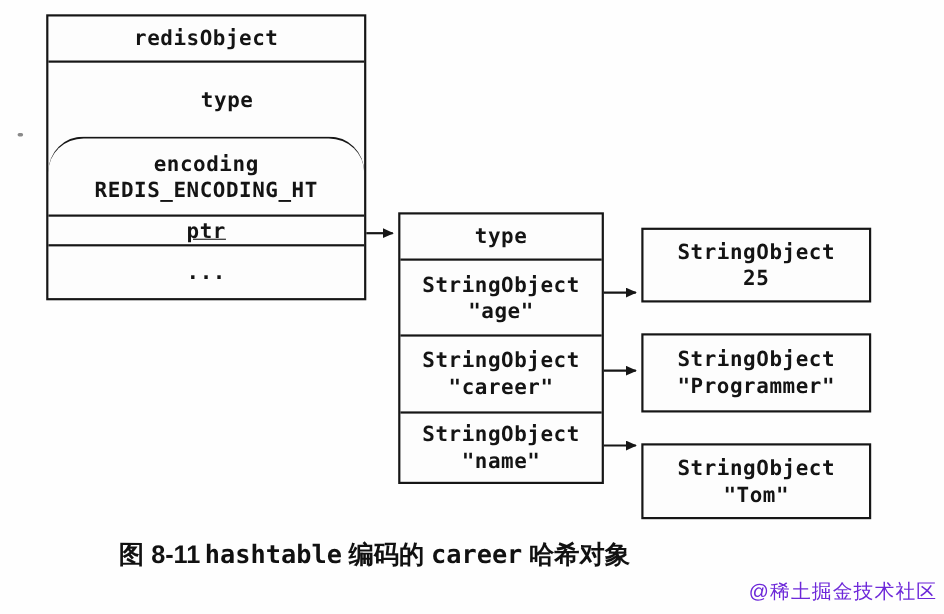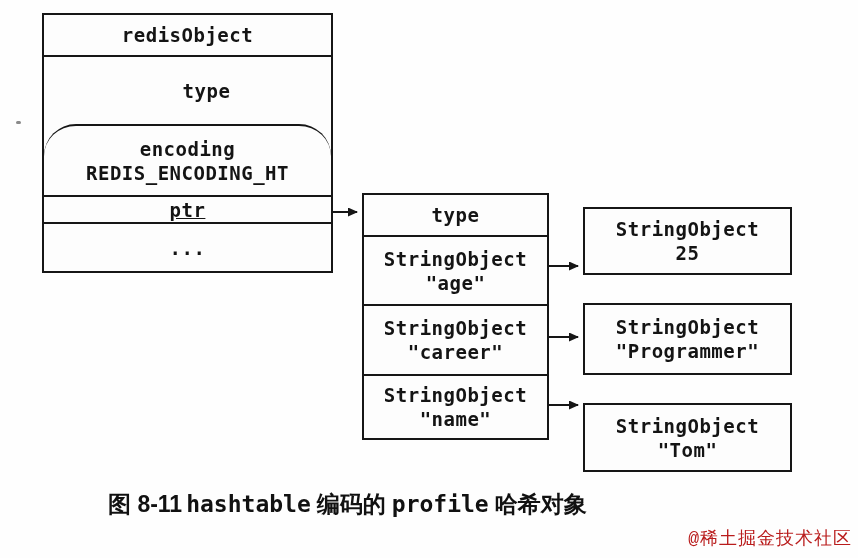--- a/index.html
+++ b/index.html
@@ -75,23 +75,23 @@
   .cap-label{margin-right:4px;}
   .cap-mono{
     font-family:"DejaVu Sans Mono","Liberation Mono",monospace;
     font-weight:bold;
     margin-right:6px;
     text-align:center;
   }
   .watermark{
     position:absolute;
     right:6px;top:526px;
-    font-family:Liberation Mono, monospace;
+    font-family:Liberation Sans, sans-serif;
     font-size:18px;
-    color:#b91c1c;
+    color:#6d28d9;
     letter-spacing:1px;
   }
   .speck{
     position:absolute;
     left:16px;top:121px;
     width:5px;height:3px;
     background:#8a8a8a;
     border-radius:2px;
   }
 </style>
@@ -164,18 +164,18 @@
         <path class="arrowhead" d="M0,0 L10,4.5 L0,9 z"></path>
       </marker>
     </defs>
     <line class="arrow" x1="333" y1="212" x2="357" y2="212" marker-end="url(#ah)"></line>
     <line class="arrow" x1="549" y1="266" x2="578" y2="266" marker-end="url(#ah)"></line>
     <line class="arrow" x1="549" y1="337" x2="578" y2="337" marker-end="url(#ah)"></line>
     <line class="arrow" x1="549" y1="405" x2="578" y2="405" marker-end="url(#ah)"></line>
   </svg>
 
   <div class="caption">
-    <span class="cap-cn cap-label">图 8-11</span><span class="cap-mono">hashtable</span><span class="cap-cn">编码的</span><span class="cap-mono">profile</span><span class="cap-cn">哈希对象</span>
+    <span class="cap-cn cap-label">图 8-11</span><span class="cap-mono">hashtable</span><span class="cap-cn">编码的</span><span class="cap-mono">career</span><span class="cap-cn">哈希对象</span>
   </div>
 
   <div class="watermark">@稀土掘金技术社区</div>
 
 </div>
 
 </body></html>

